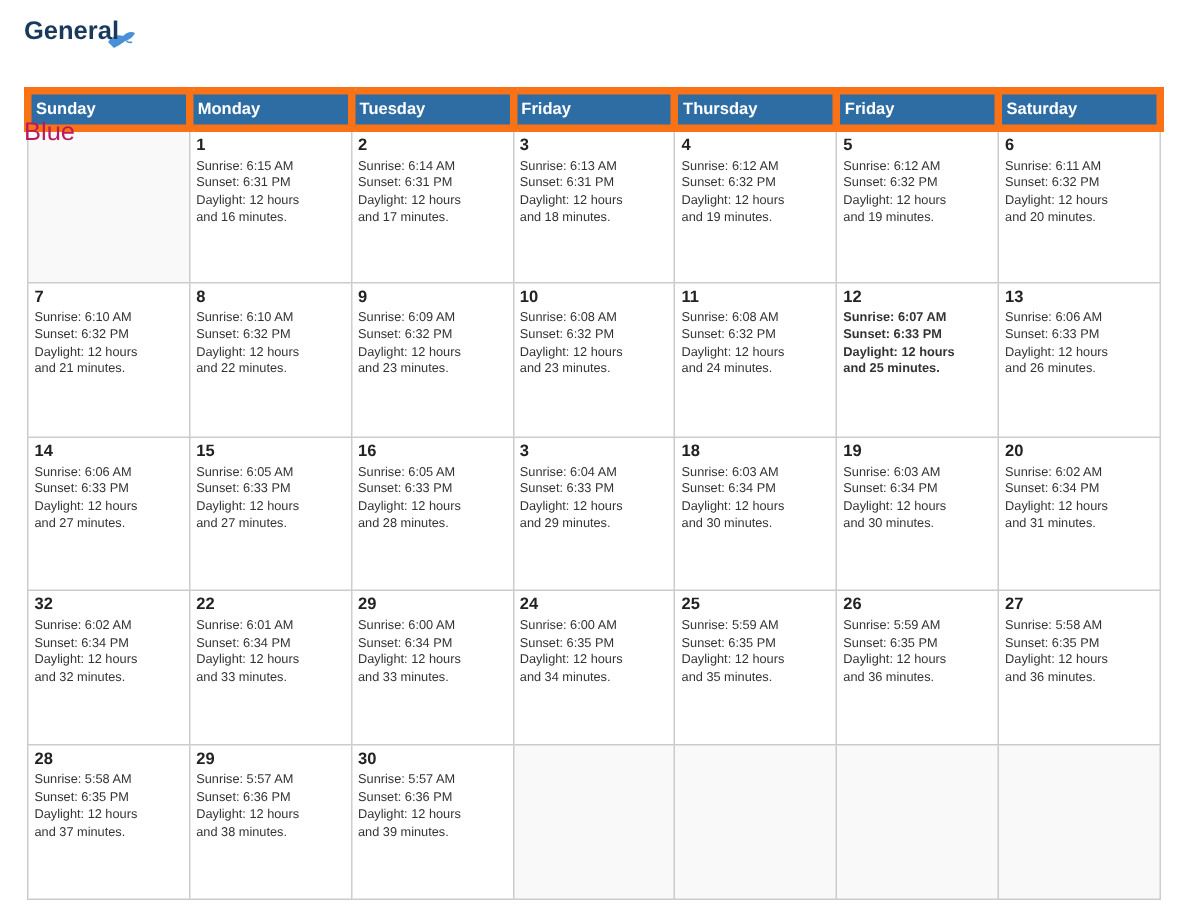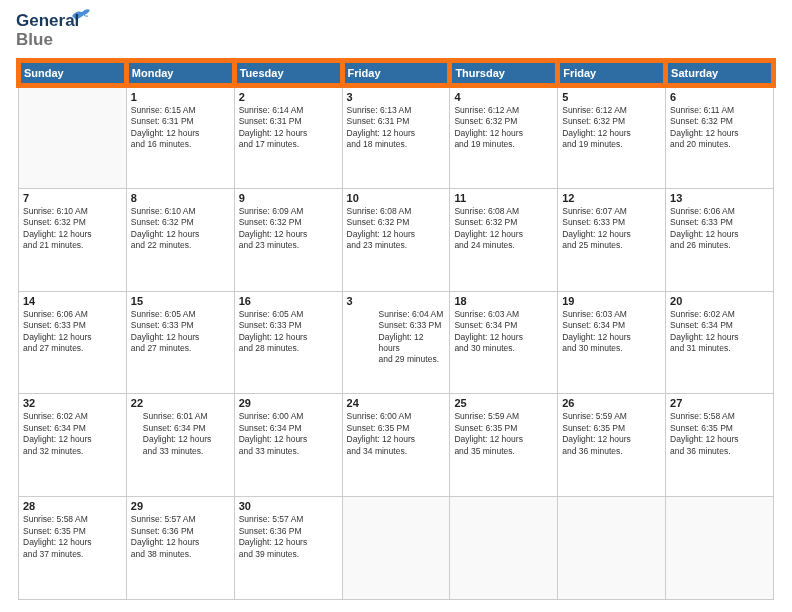--- a/index.html
+++ b/index.html
@@ -80,24 +80,24 @@
     .empty-cell {
       background: #f9f9f9;
     }
   </style>
 </head>
 <body>
 
 <div class="page">
   <div class="header-area">
     <div class="logo">
-      <div style="display:flex;align-items:flex-start;">
+      <div style="display:flex;align-items:center;">
         <div style="position:relative;width:52px;height:40px;">
           <span style="font-size:17px;font-weight:bold;color:#1a3a5c;display:block;line-height:1.1;">General</span>
-          <span style="font-size:17px;font-weight:bold;color:#737373;display:block;line-height:1.1;">Blue</span>
+          <span style="font-size:17px;font-weight:normal;color:#be185d;display:block;line-height:1.1;margin-top:48px;">Blue</span>
         </div>
         <div style="margin-left:2px;margin-top:-10px;">
           <svg width="22" height="22" viewBox="0 0 22 22">
             <path d="M2 14 Q6 8 12 10 Q16 6 20 8 Q18 12 14 13 Q10 16 6 18 Z" fill="#4a90d9"></path>
             <path d="M14 13 Q16 15 18 14" stroke="#4a90d9" stroke-width="1" fill="none"></path>
           </svg>
         </div>
       </div>
     </div>
     <div class="title-area">
@@ -195,21 +195,21 @@
           </td>
           <td>
             <div class="cell-day">11</div>
             <div class="cell-info" style="white-space: pre-line;">Sunrise: 6:08 AM
 Sunset: 6:32 PM
 Daylight: 12 hours
 and 24 minutes.</div>
           </td>
           <td>
             <div class="cell-day">12</div>
-            <div class="cell-info" style="white-space: pre-line;">Sunrise: 6:07 AM
+            <div class="cell-info" style="white-space: pre-line; font-weight: bold;">Sunrise: 6:07 AM
 Sunset: 6:33 PM
 Daylight: 12 hours
 and 25 minutes.</div>
           </td>
           <td>
             <div class="cell-day">13</div>
             <div class="cell-info" style="white-space: pre-line;">Sunrise: 6:06 AM
 Sunset: 6:33 PM
 Daylight: 12 hours
 and 26 minutes.</div>
@@ -232,21 +232,21 @@
           </td>
           <td>
             <div class="cell-day">16</div>
             <div class="cell-info" style="white-space: pre-line;">Sunrise: 6:05 AM
 Sunset: 6:33 PM
 Daylight: 12 hours
 and 28 minutes.</div>
           </td>
           <td>
             <div class="cell-day">3</div>
-            <div class="cell-info" style="white-space: pre-line; margin-left: 32px;">Sunrise: 6:04 AM
+            <div class="cell-info" style="white-space: pre-line;">Sunrise: 6:04 AM
 Sunset: 6:33 PM
 Daylight: 12 hours
 and 29 minutes.</div>
           </td>
           <td>
             <div class="cell-day">18</div>
             <div class="cell-info" style="white-space: pre-line;">Sunrise: 6:03 AM
 Sunset: 6:34 PM
 Daylight: 12 hours
 and 30 minutes.</div>
@@ -269,21 +269,21 @@
         <tr>
           <td>
             <div class="cell-day">32</div>
             <div class="cell-info" style="white-space: pre-line;">Sunrise: 6:02 AM
 Sunset: 6:34 PM
 Daylight: 12 hours
 and 32 minutes.</div>
           </td>
           <td>
             <div class="cell-day">22</div>
-            <div class="cell-info" style="white-space: pre-line; margin-left: 12px;">Sunrise: 6:01 AM
+            <div class="cell-info" style="white-space: pre-line;">Sunrise: 6:01 AM
 Sunset: 6:34 PM
 Daylight: 12 hours
 and 33 minutes.</div>
           </td>
           <td>
             <div class="cell-day">29</div>
             <div class="cell-info" style="white-space: pre-line;">Sunrise: 6:00 AM
 Sunset: 6:34 PM
 Daylight: 12 hours
 and 33 minutes.</div>

